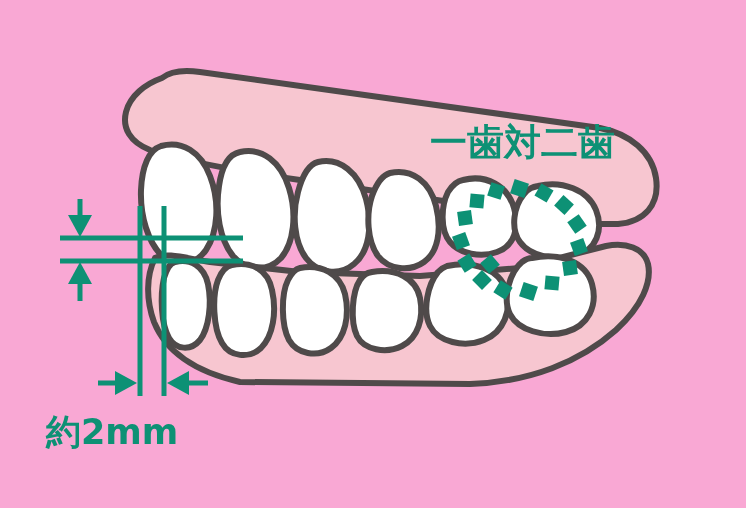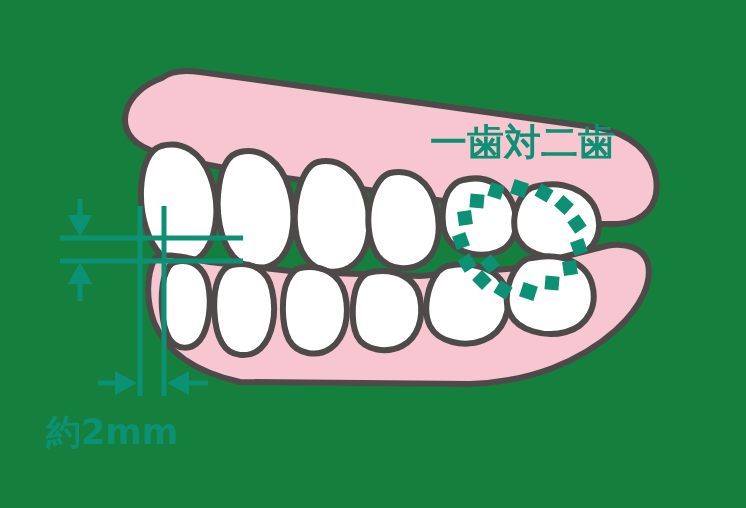--- a/index.html
+++ b/index.html
@@ -10,21 +10,21 @@
   body {
     width: 746px;
     height: 508px;
     font-family: "Liberation Sans", "DejaVu Sans", sans-serif;
     overflow: hidden;
   }
   #diagram-root {
     position: relative;
     width: 746px;
     height: 508px;
-    background: #15803d;
+    background: #f9a8d4;
   }
   svg.canvas {
     display: block;
     width: 746px;
     height: 508px;
   }
   .gum-shape {
     fill: #f7c6d0;
     stroke: #4f4a4a;
     stroke-width: 6;

